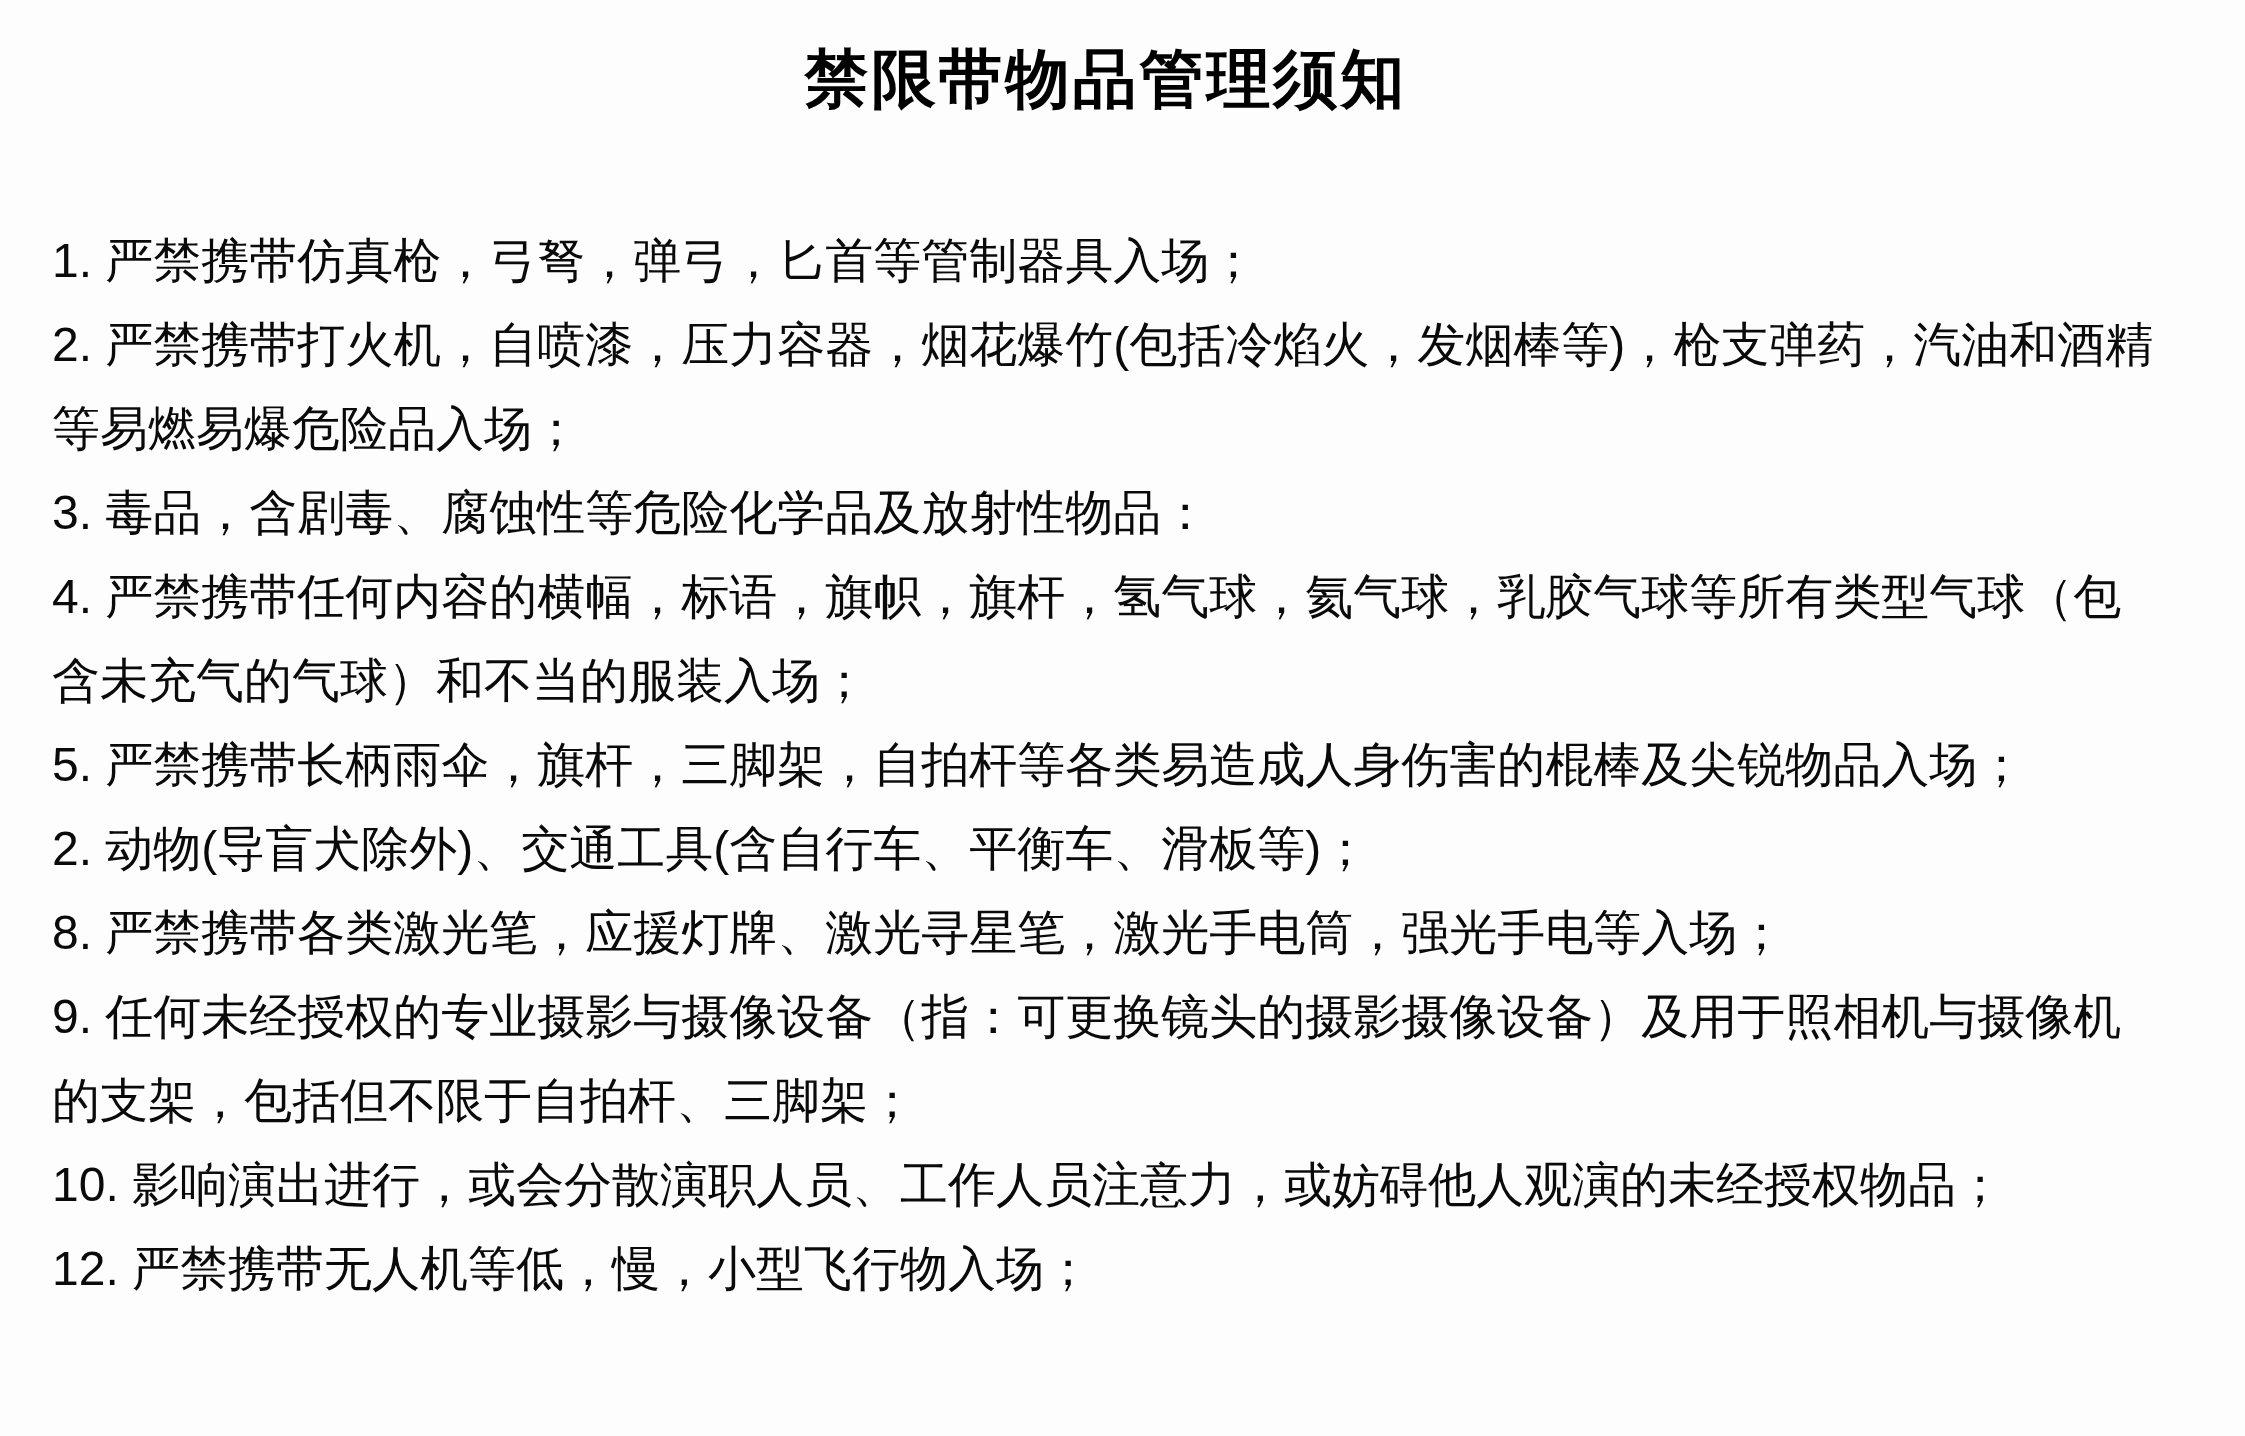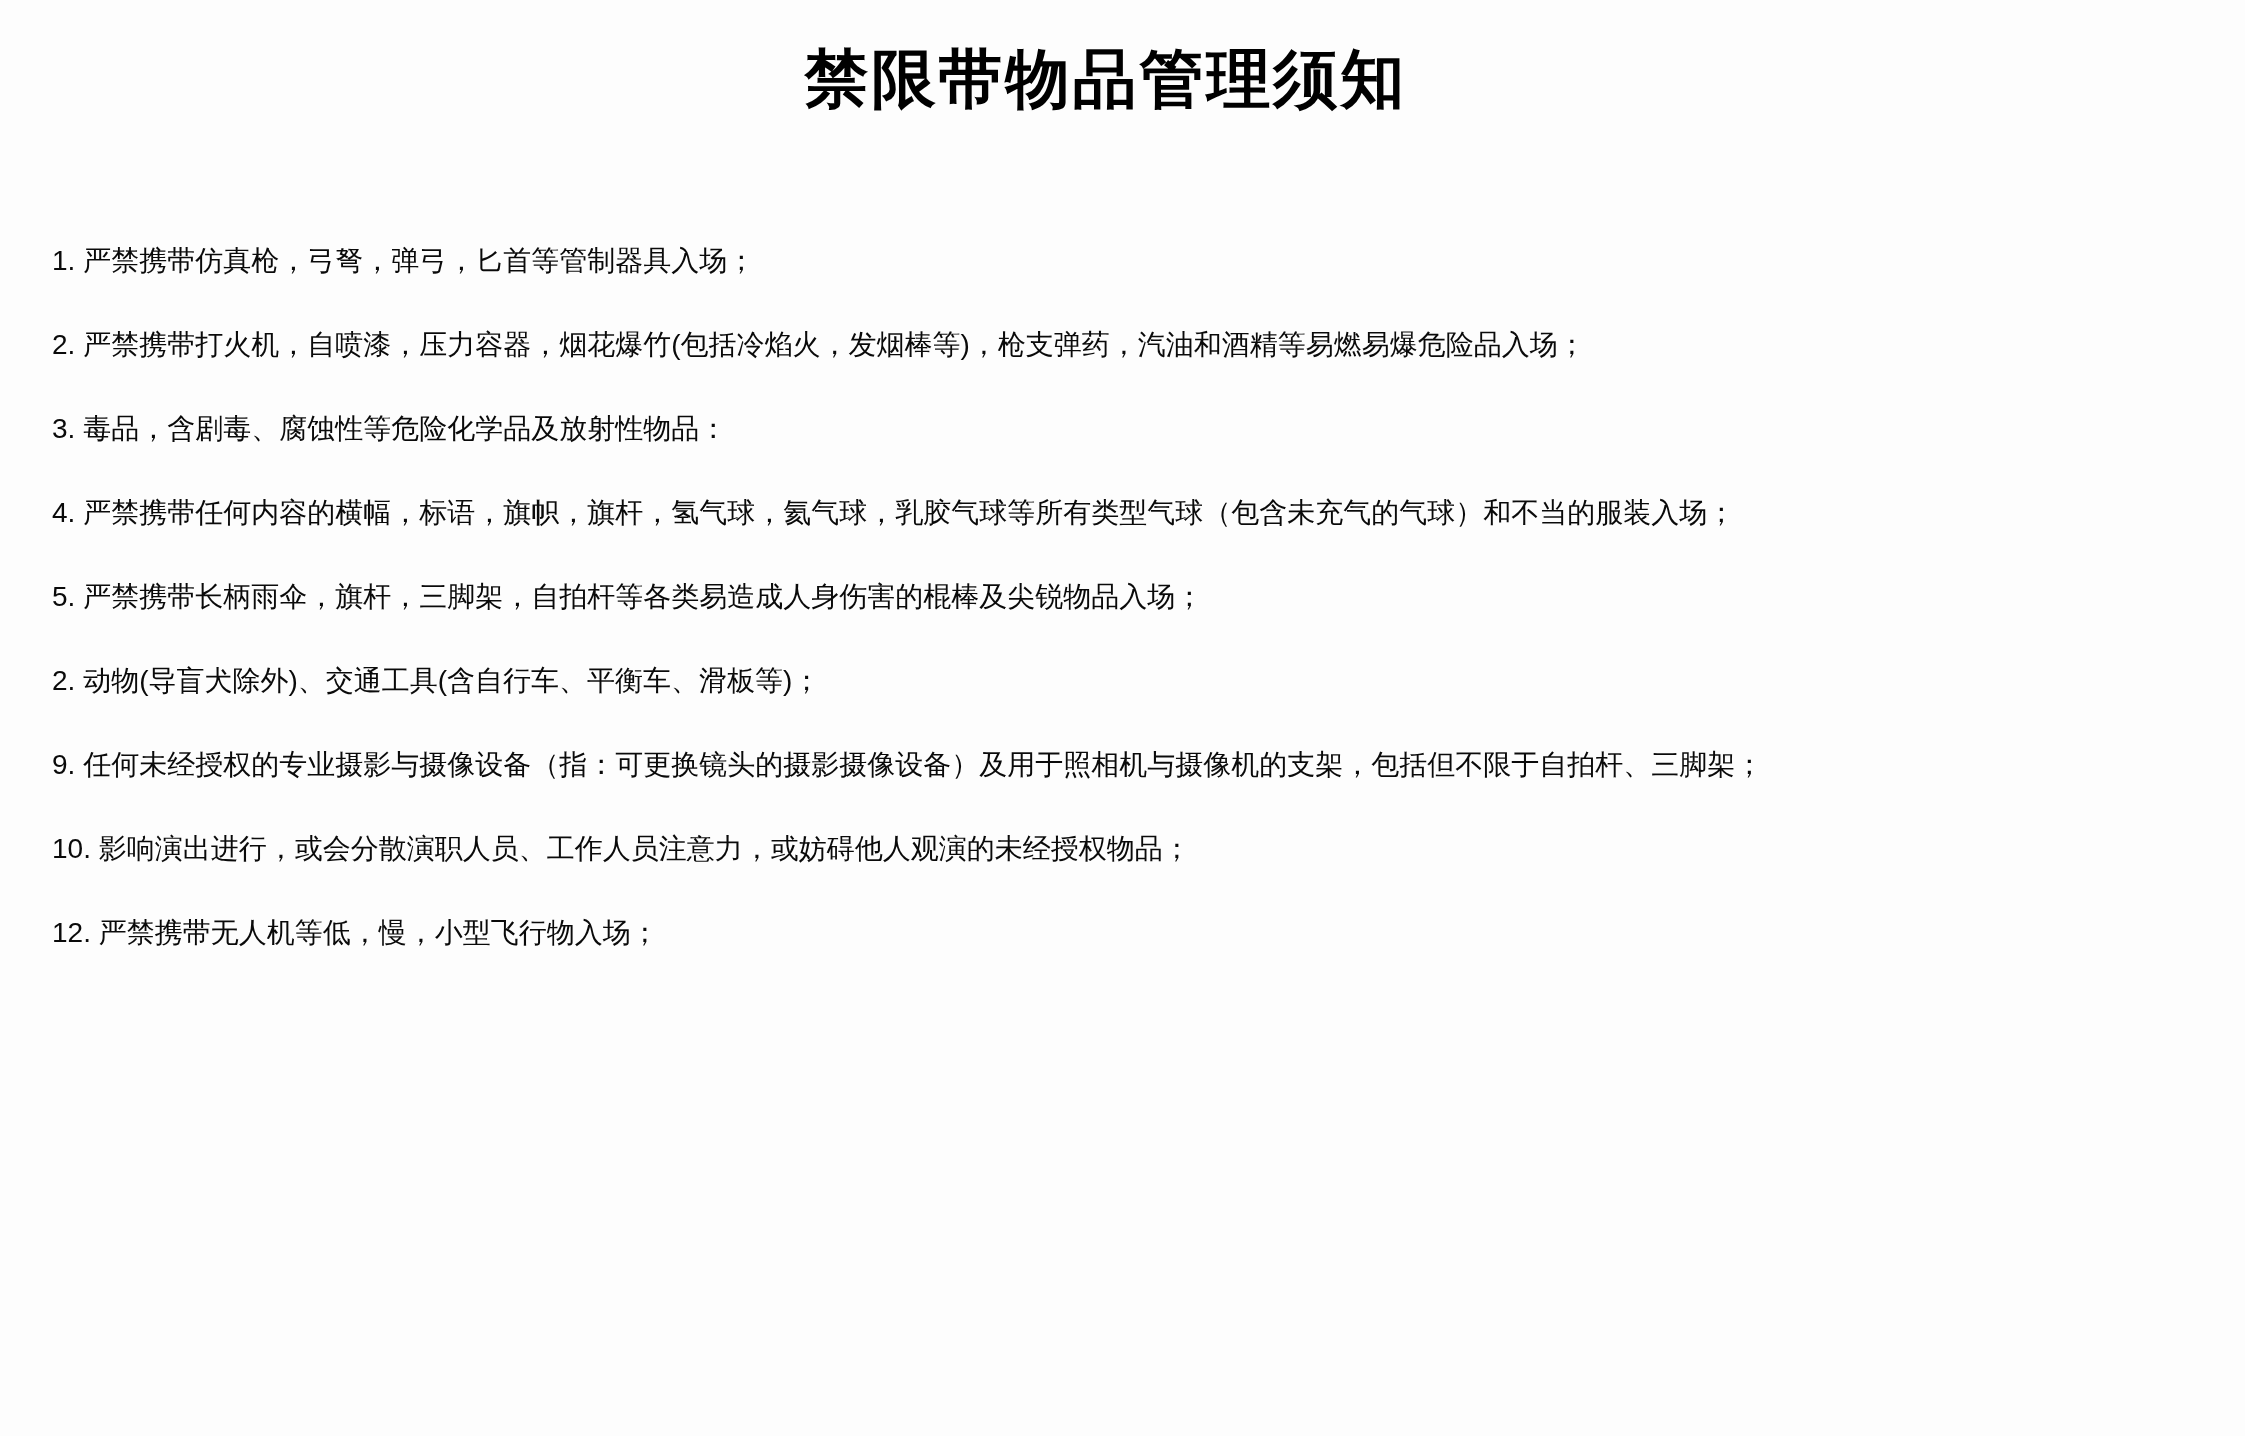--- a/index.html
+++ b/index.html
@@ -24,21 +24,21 @@
     margin: 0;
     font-size: 64px;
     line-height: 70px;
     font-weight: 700;
     text-align: center;
     letter-spacing: 3px;
     color: #000000;
   }
   .items {
     margin-top: 105px;
-    font-size: 28px;
+    font-size: 48px;
     line-height: 84px;
     color: #0a0a0a;
   }
   .item {
     margin: 0;
     text-align: left;
     word-break: break-all;
   }
 </style>
 </head>
@@ -47,17 +47,18 @@
 <main class="doc">
   <h1 class="title">禁限带物品管理须知</h1>
 
   <section class="items">
     <p class="item">1. 严禁携带仿真枪，弓弩，弹弓，匕首等管制器具入场；</p>
     <p class="item">2. 严禁携带打火机，自喷漆，压力容器，烟花爆竹(包括冷焰火，发烟棒等)，枪支弹药，汽油和酒精等易燃易爆危险品入场；</p>
     <p class="item">3. 毒品，含剧毒、腐蚀性等危险化学品及放射性物品：</p>
     <p class="item">4. 严禁携带任何内容的横幅，标语，旗帜，旗杆，氢气球，氦气球，乳胶气球等所有类型气球（包含未充气的气球）和不当的服装入场；</p>
     <p class="item">5. 严禁携带长柄雨伞，旗杆，三脚架，自拍杆等各类易造成人身伤害的棍棒及尖锐物品入场；</p>
     <p class="item">2. 动物(导盲犬除外)、交通工具(含自行车、平衡车、滑板等)；</p>
+    <p class="item">8. 严禁携带各类激光笔，应援灯牌、激光寻星笔，激光手电筒，强光手电等入场；</p>
     <p class="item">9. 任何未经授权的专业摄影与摄像设备（指：可更换镜头的摄影摄像设备）及用于照相机与摄像机的支架，包括但不限于自拍杆、三脚架；</p>
     <p class="item">10. 影响演出进行，或会分散演职人员、工作人员注意力，或妨碍他人观演的未经授权物品；</p>
     <p class="item">12. 严禁携带无人机等低，慢，小型飞行物入场；</p>
   </section>
 </main>
 
 </body></html>

